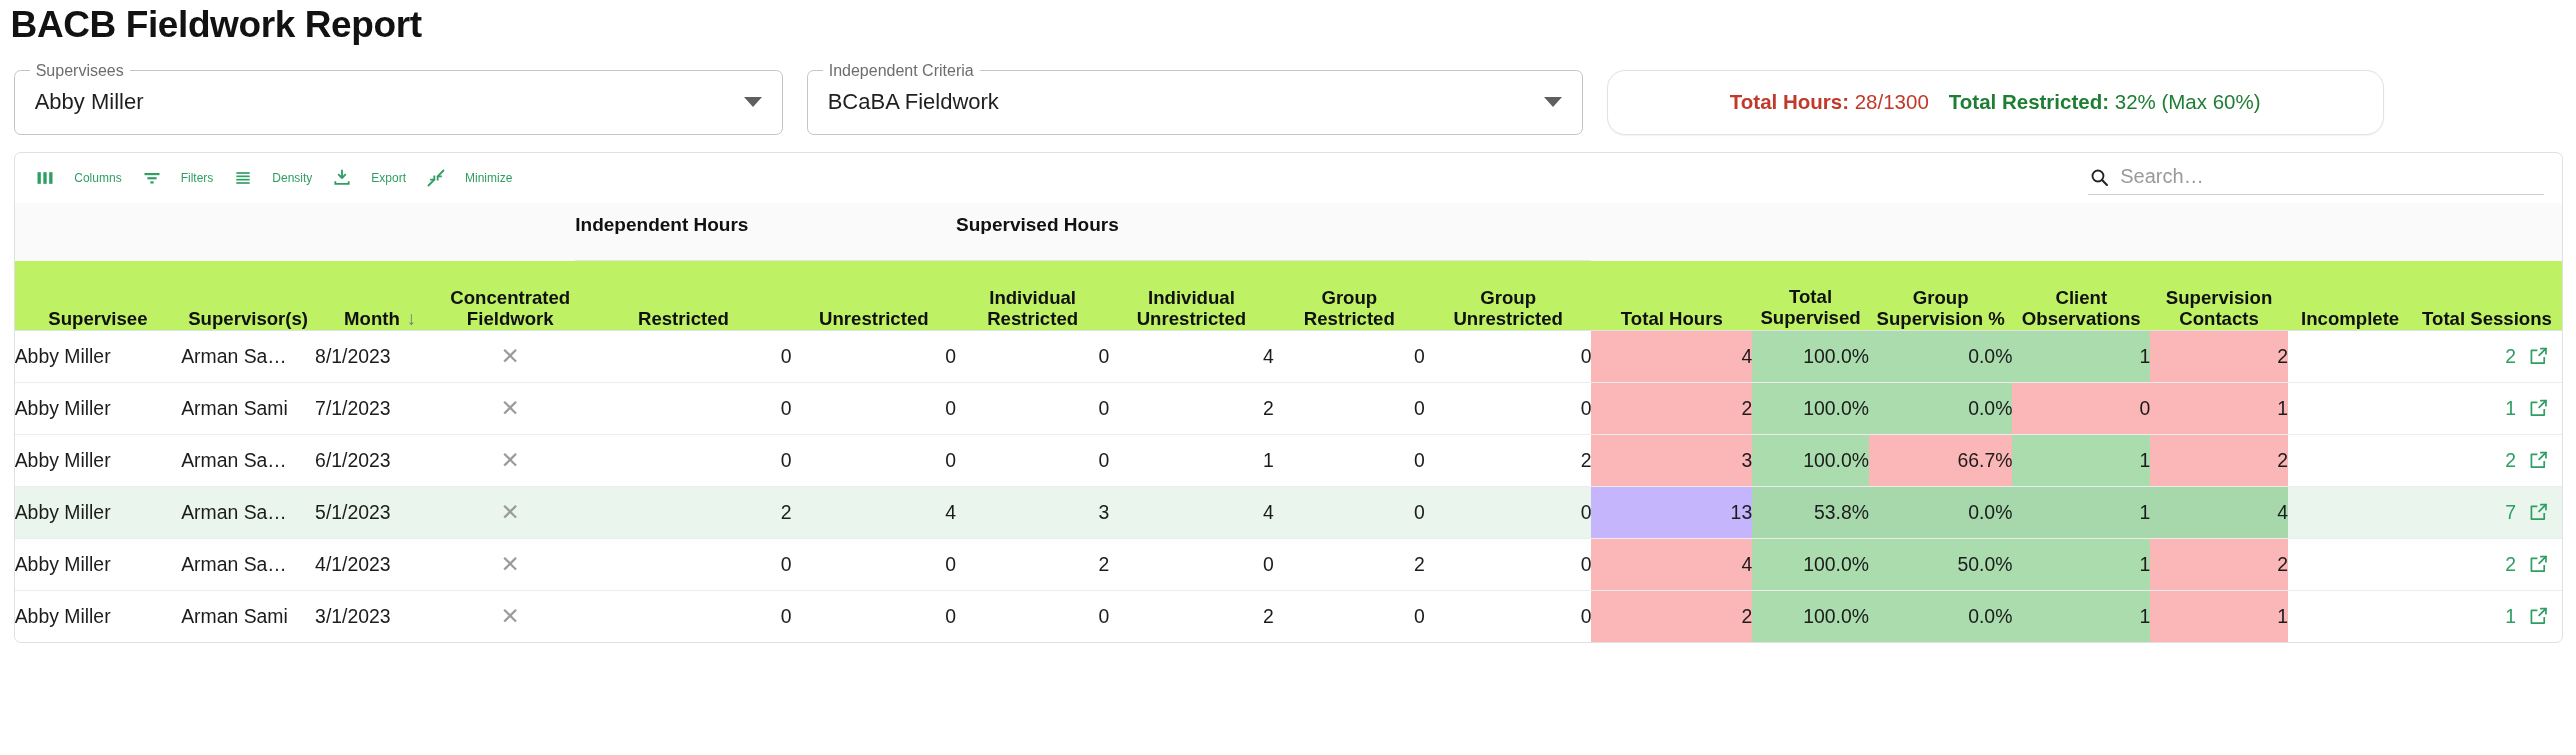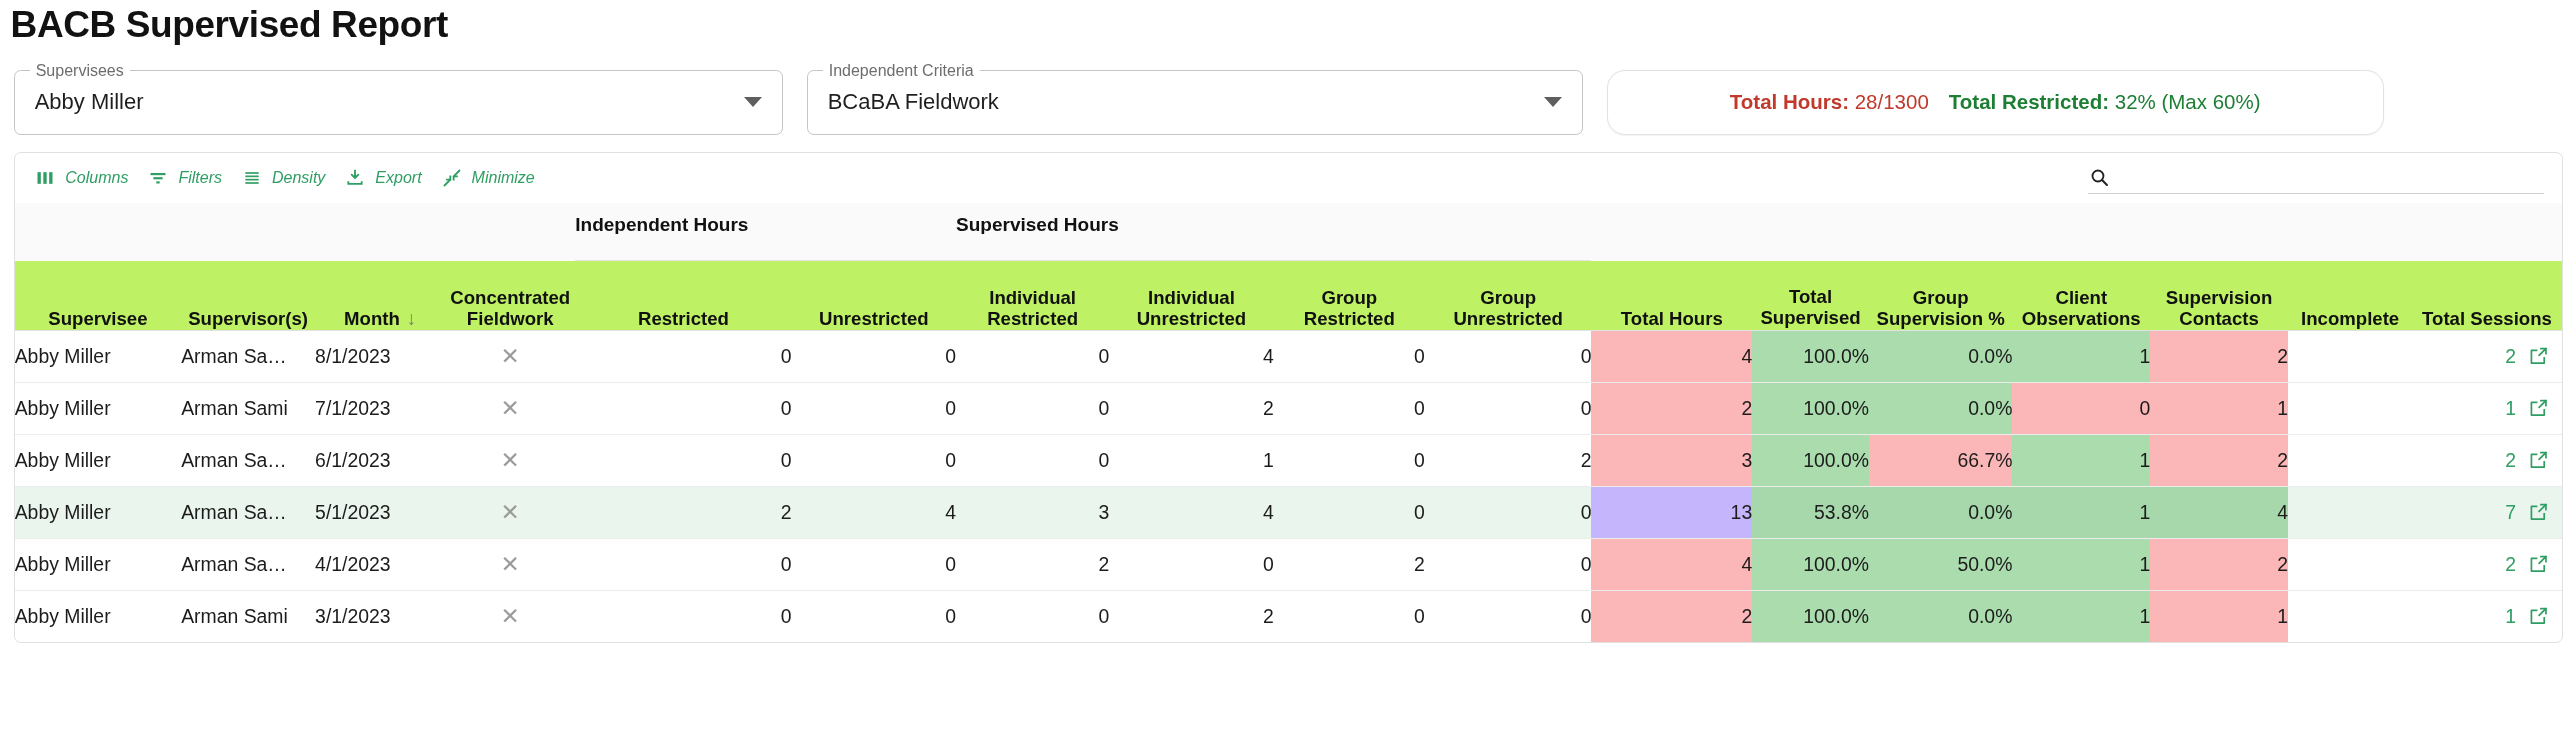--- a/index.html
+++ b/index.html
@@ -100,28 +100,27 @@
   
   .grid-toolbar {
     height: 50px;
     display: flex;
     align-items: center;
     padding: 0 12px 0 10.6px;
   }
   .tb-btn {
     display: flex;
     align-items: center;
-    gap: 10px;
+    gap: 19px;
     color: #2e9e63;
-    font-size: 16px;
+    font-size: 12px;
     padding: 5.3px 10px;
     border-radius: 4.6px;
     cursor: pointer;
     white-space: nowrap;
-    font-style: italic;
   }
   .tb-ico { display: flex; align-items: center; }
   .tb-spacer { flex: 1; }
 
   .search-wrap {
     display: flex;
     align-items: center;
     gap: 10.6px;
     width: 456px;
     border-bottom: 0.8px solid #cfcfcf;
@@ -223,21 +222,21 @@
     padding-right: 13.7px;
     height: 51px;
     color: #2e9e63;
     font-size: 19.4px;
   }
   .ext-link { display: flex; align-items: center; cursor: pointer; }
 </style>
 </head>
 <body>
 
-<div class="page-title">BACB Supervised Report</div>
+<div class="page-title">BACB Fieldwork Report</div>
 
 <div class="controls-row">
 
   <div class="field" id="supervisee-field">
     <span class="field-legend">Supervisees</span>
     <span class="field-value">Abby Miller</span>
     <span class="caret"></span>
   </div>
 
   <div class="field" id="criteria-field">
@@ -313,20 +312,21 @@
 
     <div class="tb-spacer"></div>
 
     <div class="search-wrap">
       <span class="tb-ico">
         <svg width="20.5" height="20.5" viewBox="0 0 24 24">
             <circle cx="10.5" cy="10.5" r="6.4" stroke="#222" stroke-width="2.2" fill="none"></circle>
             <path d="M15.3 15.3L21 21" stroke="#222" stroke-width="2.4" stroke-linecap="round"></path>
           </svg>
       </span>
+      <input class="search-input" type="text" placeholder="Search…" style="">
     </div>
   </div>
 
   <table class="dg">
     <colgroup>
       <col style="width:87px">
         <col style="width:70px">
         <col style="width:68px">
         <col style="width:68px">
       <col style="width:113px">

